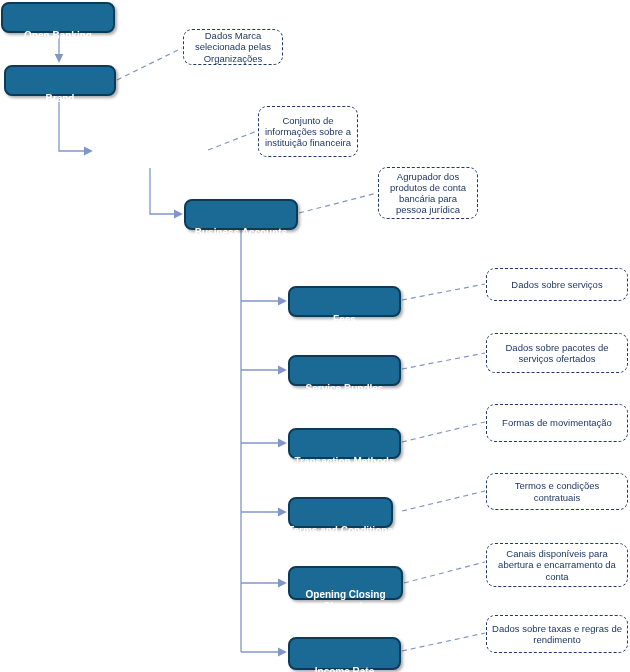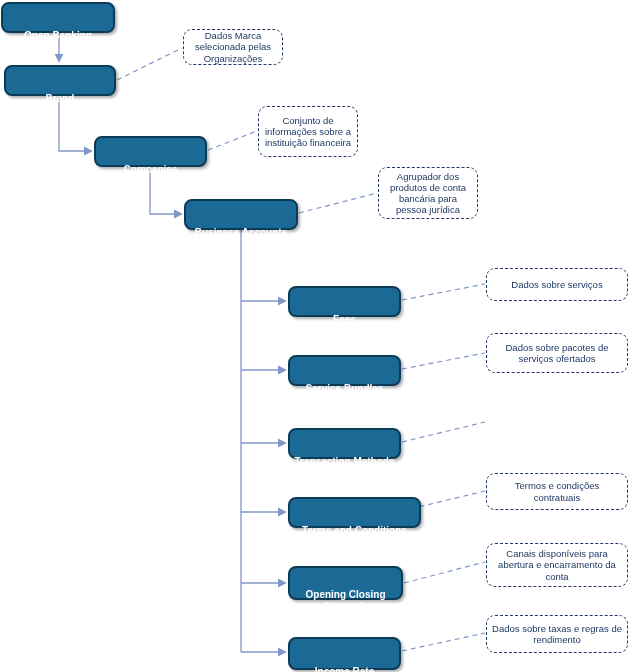--- a/index.html
+++ b/index.html
@@ -80,36 +80,33 @@
     <path class="dash" d="M404,583 L485,562"></path>
     <path class="dash" d="M402,651 L485,633"></path>
   </svg>
 
   <div class="node" style="left:1px;top:2px;width:114px;height:31px">
     <span class="nl">Open Banking</span>
   </div>
   <div class="node" style="left:4px;top:65px;width:112px;height:31px">
     <span class="nl">Brand</span>
   </div>
-  <div class="node" style="left:94px;top:136px;width:113px;height:31px">
-    <span class="nl">Companies</span>
-  </div>
   <div class="node" style="left:184px;top:199px;width:114px;height:31px">
     <span class="nl">Business Accounts</span>
   </div>
   <div class="node" style="left:288px;top:286px;width:113px;height:31px">
     <span class="nl">Fees</span>
   </div>
   <div class="node" style="left:288px;top:355px;width:113px;height:31px">
     <span class="nl">Service Bundles</span>
   </div>
   <div class="node" style="left:288px;top:428px;width:113px;height:31px">
     <span class="nl">Transaction Methods</span>
   </div>
-  <div class="node" style="left:288px;top:497px;width:133px;height:31px">
+  <div class="node" style="left:288px;top:497px;width:105px;height:31px">
     <span class="nl">Terms and Conditions</span>
   </div>
   <div class="node" style="left:288px;top:566px;width:115px;height:34px">
     <span class="nl wrap">Opening Closing Channels</span>
   </div>
   <div class="node" style="left:288px;top:637px;width:113px;height:33px">
     <span class="nl">Income Rate</span>
   </div>
 
   <div class="note" style="left:183px;top:29px;width:100px;height:36px">
@@ -120,20 +117,23 @@
   </div>
   <div class="note" style="left:378px;top:167px;width:100px;height:52px">
     <span>Agrupador dos produtos de conta bancária para pessoa jurídica</span>
   </div>
   <div class="note" style="left:486px;top:268px;width:142px;height:33px">
     <span>Dados sobre serviços</span>
   </div>
   <div class="note" style="left:486px;top:333px;width:142px;height:40px">
     <span>Dados sobre pacotes de serviços ofertados</span>
   </div>
+  <div class="note" style="left:486px;top:404px;width:142px;height:38px">
+    <span>Formas de movimentação</span>
+  </div>
   <div class="note" style="left:486px;top:473px;width:142px;height:37px">
     <span>Termos e condições contratuais</span>
   </div>
   <div class="note" style="left:486px;top:543px;width:142px;height:44px">
     <span>Canais disponíveis para abertura e encarramento da conta</span>
   </div>
   <div class="note" style="left:486px;top:615px;width:142px;height:38px">
     <span>Dados sobre taxas e regras de rendimento</span>
   </div>
 

